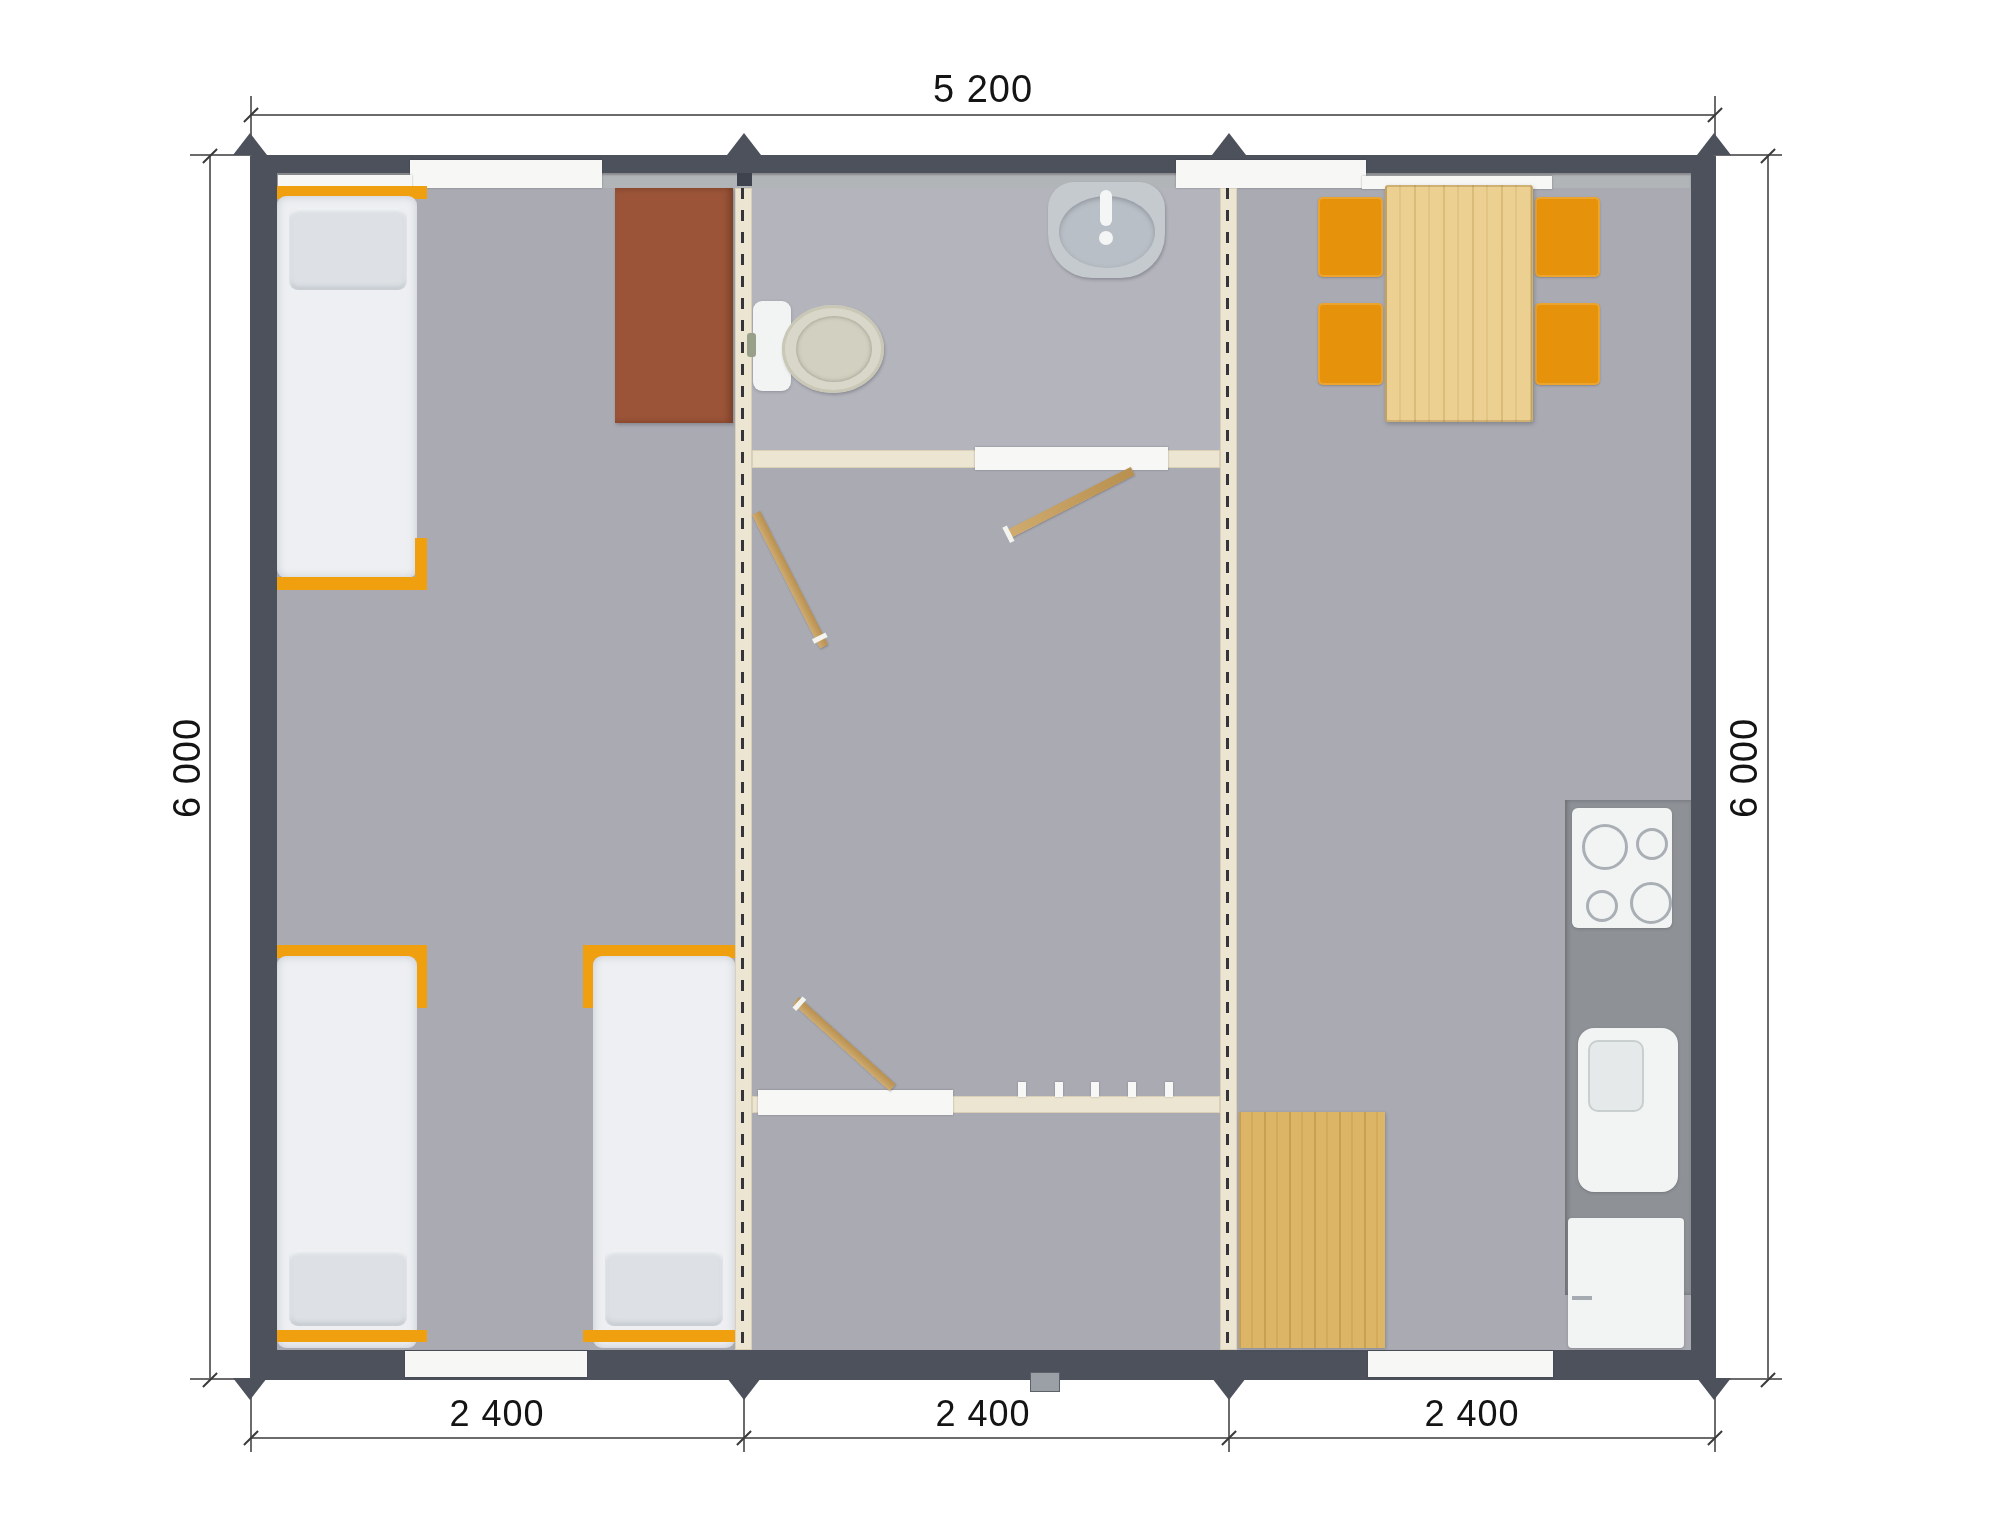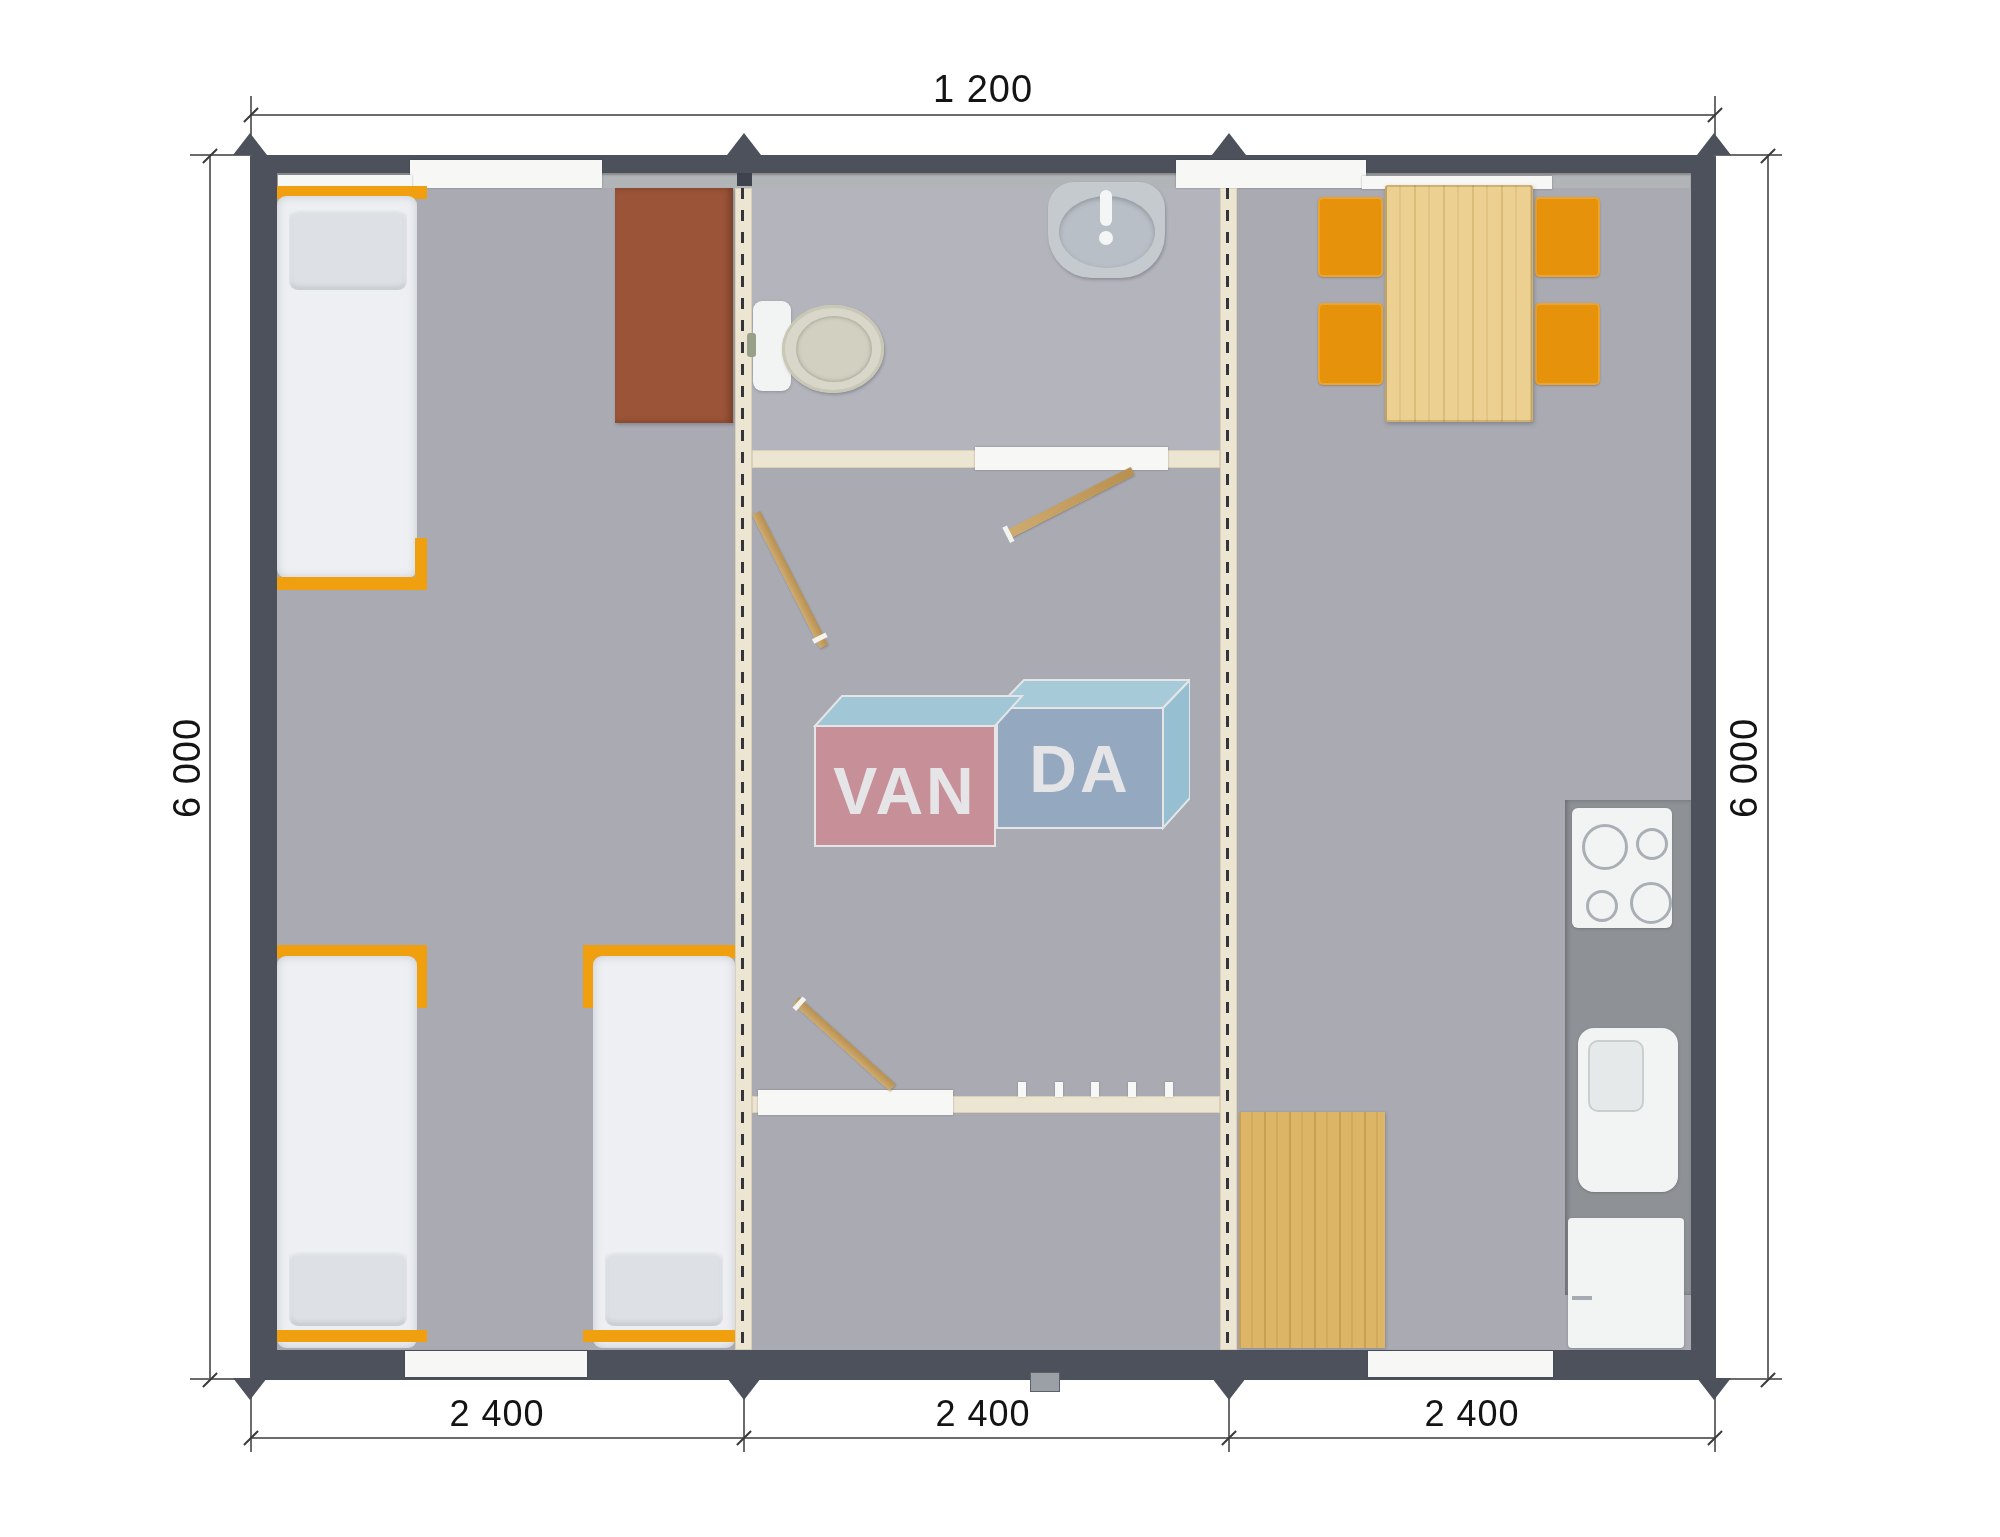--- a/index.html
+++ b/index.html
@@ -38,21 +38,21 @@
   .tri-up{width:0;height:0;border-left:17px solid transparent;border-right:17px solid transparent;border-bottom:22px solid #4c515c;}
   .tri-down{width:0;height:0;border-left:17px solid transparent;border-right:17px solid transparent;border-top:22px solid #4c515c;}
   .chair{background:#e6930b;border-radius:5px;box-shadow:inset 0 0 0 2px rgba(255,205,130,.30),0 1px 2px rgba(60,60,70,.3);}
   .burner{border:3px solid #a9afb4;border-radius:50%;background:transparent;}
 </style>
 </head>
 <body>
 
 <div id="plan">
 
-  <div class="abs dimtext" style="left:833px;top:70px;width:300px;">1 200</div>
+  <div class="abs dimtext" style="left:833px;top:70px;width:300px;">5 200</div>
   <div class="abs dimline" style="left:250px;top:114px;width:1466px;height:2px;"></div>
   <div class="abs dimline" style="left:250px;top:96px;width:2px;height:66px;"></div>
   <div class="abs dimline" style="left:1714px;top:96px;width:2px;height:66px;"></div>
   <div class="abs tick" style="left:241px;top:114px;"></div>
   <div class="abs tick" style="left:1705px;top:114px;"></div>
 
   <div class="abs dimtext" style="left:110px;top:746px;width:160px;height:44px;transform:rotate(-90deg);">6 000</div>
   <div class="abs dimline" style="left:209px;top:154px;width:2px;height:1226px;"></div>
   <div class="abs dimline" style="left:190px;top:154px;width:66px;height:2px;"></div>
   <div class="abs dimline" style="left:190px;top:1378px;width:66px;height:2px;"></div>
@@ -173,25 +173,14 @@
     <div class="abs burner" style="left:58px;top:74px;width:36px;height:36px;"></div>
   </div>
   <div class="abs fixture" style="left:1578px;top:1028px;width:100px;height:164px;border-radius:16px;">
     <div class="abs" style="left:10px;top:12px;width:52px;height:68px;background:#e5e9e9;border:2px solid #c9cfcf;border-radius:10px;"></div>
   </div>
   <div class="abs fixture" style="left:1568px;top:1218px;width:116px;height:130px;border-radius:4px;">
     <div class="abs" style="left:4px;top:78px;width:20px;height:4px;background:#a5abb0;"></div>
   </div>
   <div class="abs wood-mat" style="left:1239px;top:1112px;width:146px;height:236px;box-shadow:1px 1px 3px rgba(60,60,70,.3);"></div>
 
-  <div class="abs" style="left:800px;top:678px;width:390px;height:195px;opacity:.70;">
-    <svg width="390" height="195" viewBox="0 0 390 195">
-      <polygon points="197,30 224,2 390,2 363,30" fill="#a6d8e9" stroke="#ffffff" stroke-width="2"></polygon>
-      <polygon points="363,30 390,2 390,120 363,150" fill="#8fc9df" stroke="#ffffff" stroke-width="2"></polygon>
-      <rect x="197" y="30" width="166" height="120" fill="#8ca8c7" stroke="#ffffff" stroke-width="2"></rect>
-      <polygon points="15,48 42,18 222,18 195,48" fill="#9ed3e5" stroke="#ffffff" stroke-width="2"></polygon>
-      <rect x="15" y="48" width="180" height="120" fill="#d5868f" stroke="#ffffff" stroke-width="2"></rect>
-      <text x="105" y="136" text-anchor="middle" fill="#ffffff" font-family="Liberation Sans, sans-serif" font-size="66" font-weight="bold" letter-spacing="3">VAN</text>
-      <text x="280" y="114" text-anchor="middle" fill="#ffffff" font-family="Liberation Sans, sans-serif" font-size="66" font-weight="bold" letter-spacing="3">DA</text>
-    </svg>
-  </div>
 
 </div>
 
 </body></html>

